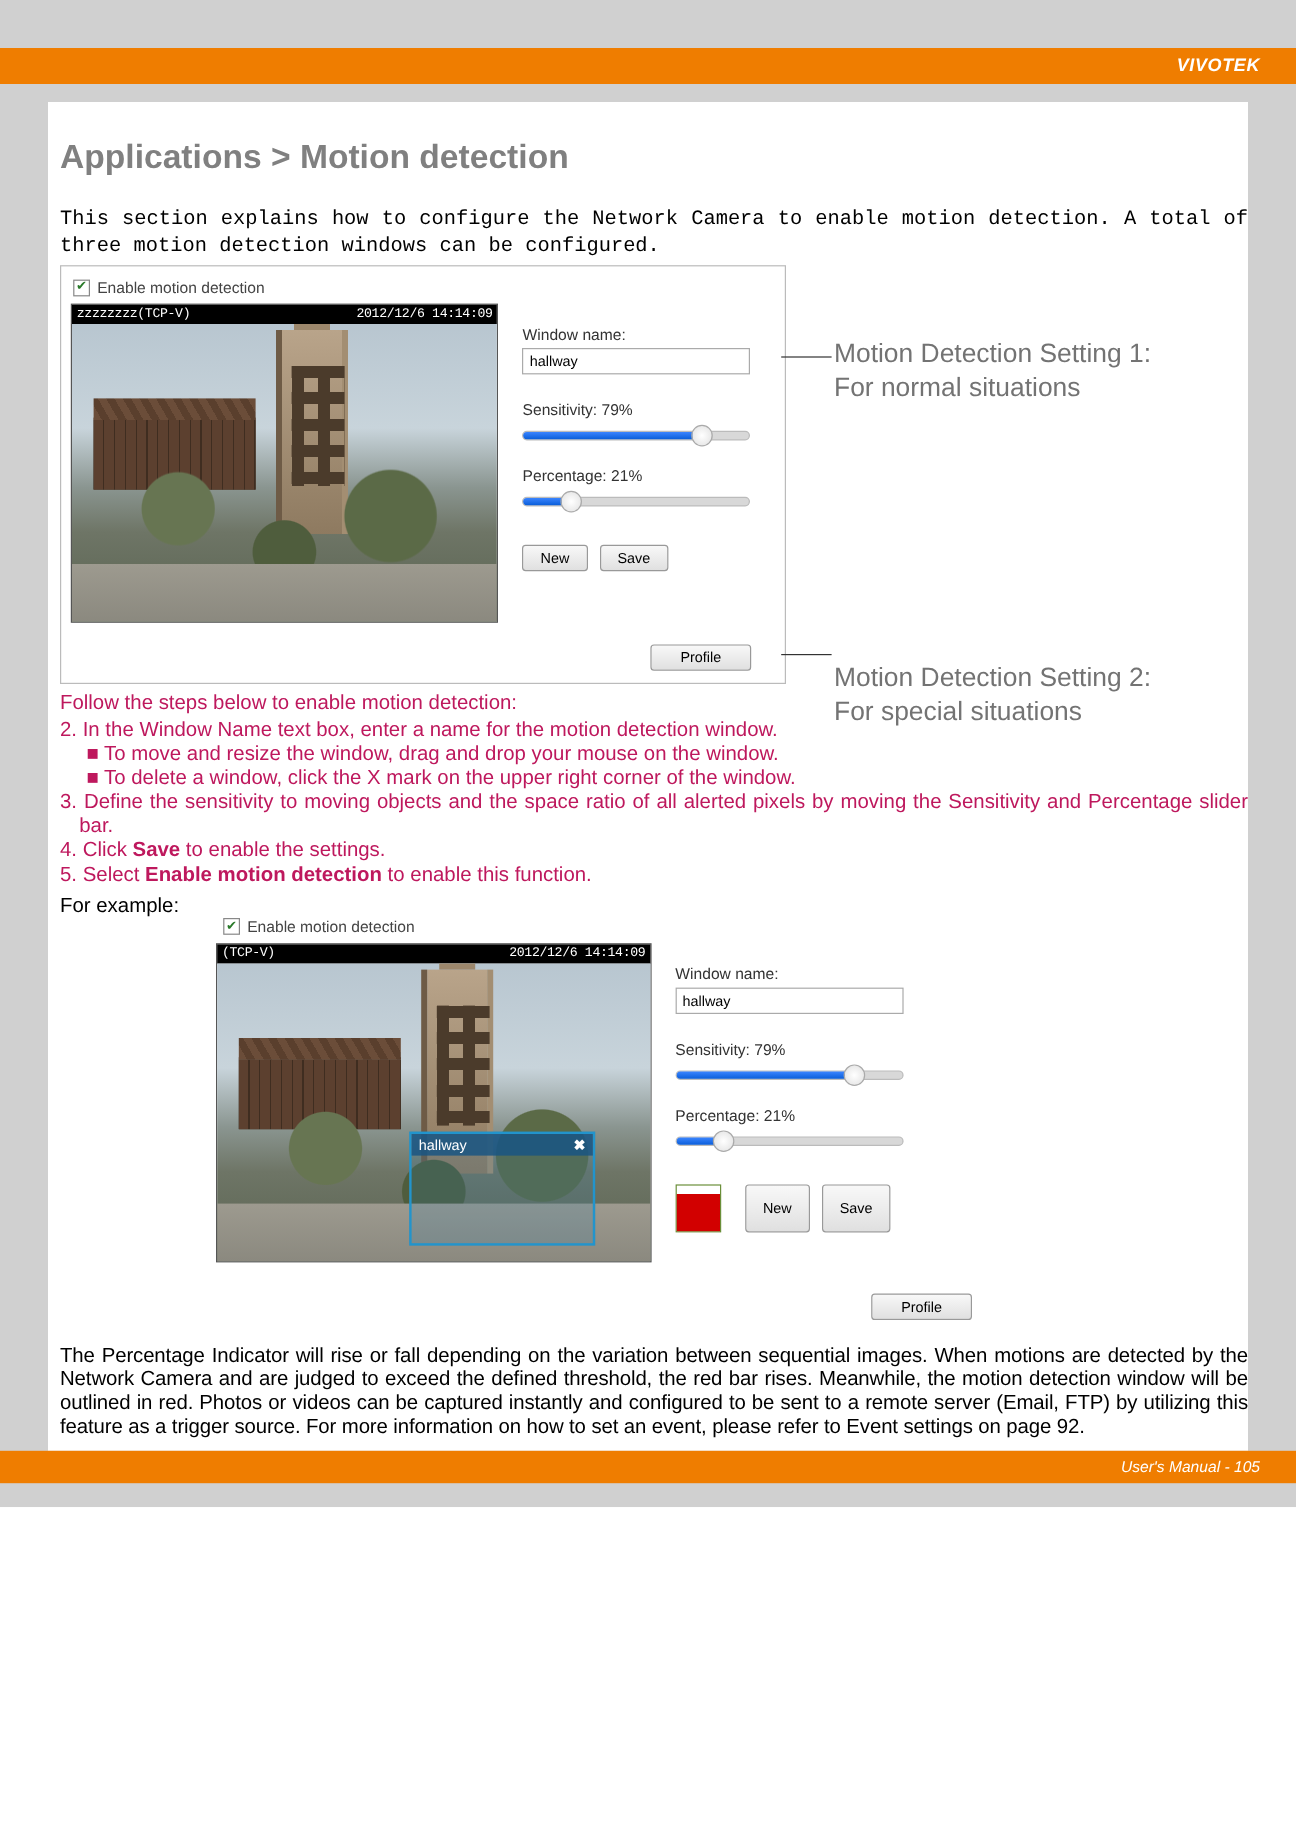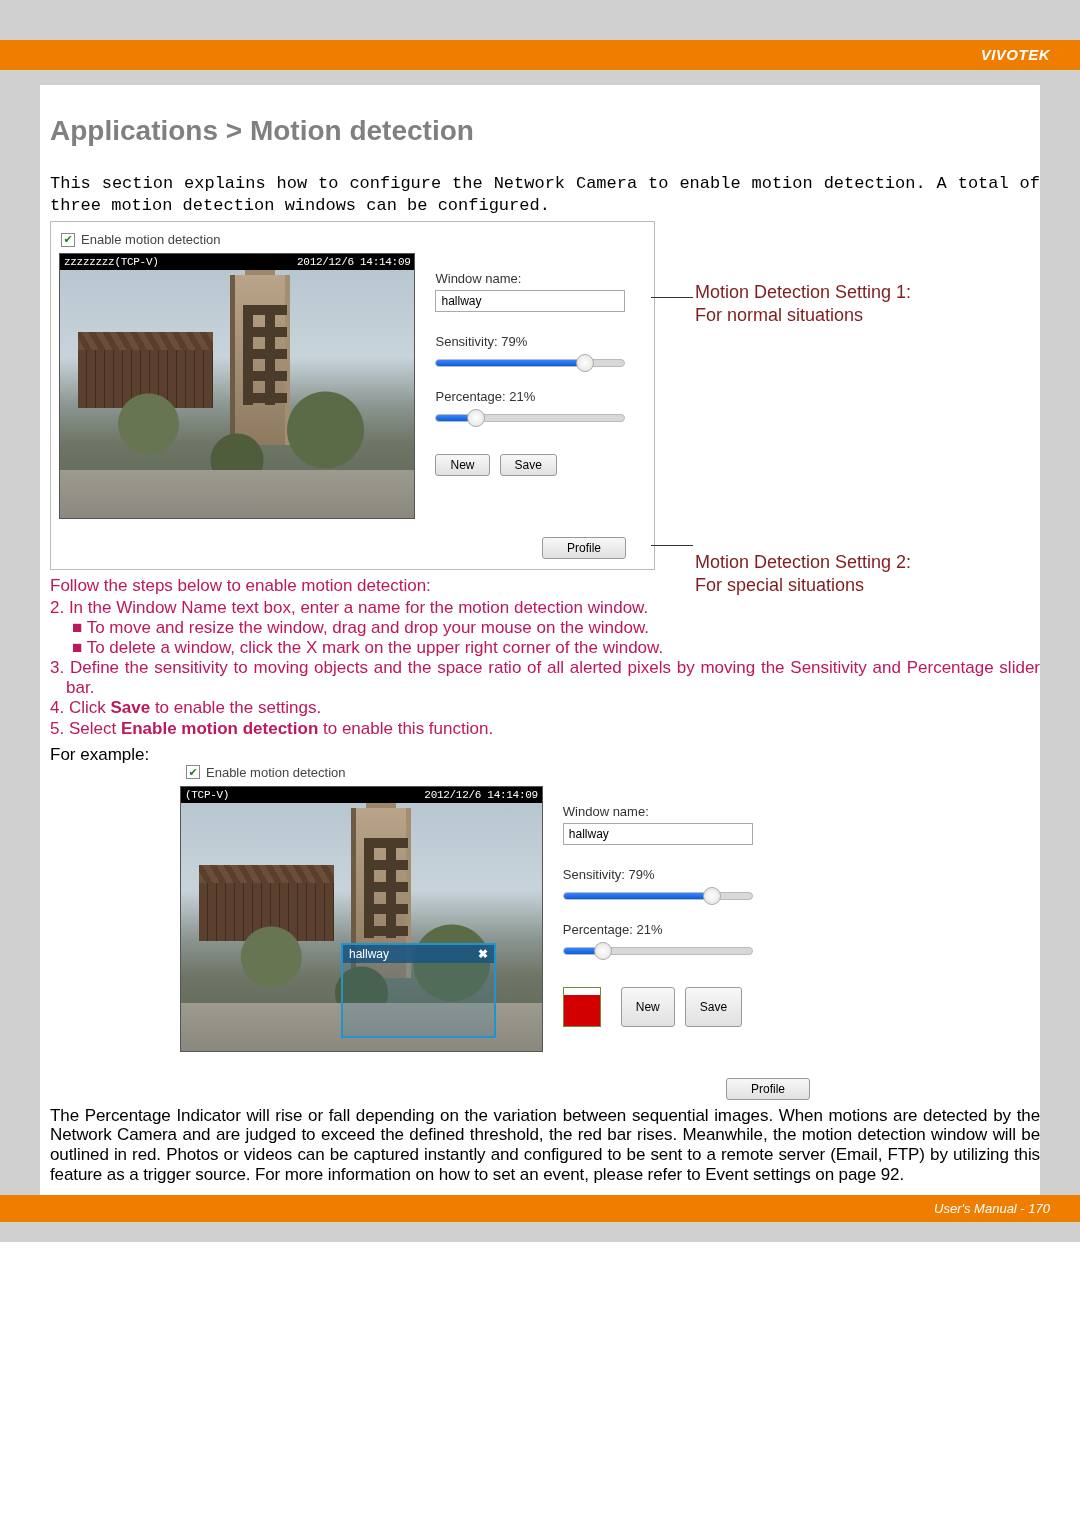--- a/index.html
+++ b/index.html
@@ -210,22 +210,22 @@
   }
   .profile-row {
     margin-top: 18px;
     text-align: right;
     padding-right: 28px;
   }
 
   
   .anno {
     position: absolute;
-    font-size: 18px;
-    color: #7f1d1d;
+    font-size: 22px;
+    color: #737373;
     line-height: 1.25;
   }
   .anno-line {
     position: absolute;
     border-top: 1px solid #333;
   }
 
   .steps { margin-top: 6px; font-size: 17px; color:#be185d; line-height:1.18; }
   .steps .lead { margin-bottom: 2px; }
   .steps .item { text-align: justify; }
@@ -260,21 +260,21 @@
     width: 38px; height: 40px;
     border: 1px solid #6b8f3a;
   }
   .indicator-fill {
     position: absolute;
     left:0; right:0; bottom:0;
     background: #d20000;
   }
 
   .body-text {
-    margin-top: 6px;
+    margin-top: 20px;
     font-size: 17px;
     color: #000;
     text-align: justify;
     line-height: 1.17;
     letter-spacing: -0.1px;
   }
 
   .footer {
     background: #ef7d00;
     color: #fff;
@@ -436,15 +436,15 @@
       </div>
       <div class="profile-row" style="padding-right:10px; margin-top:26px;">
         <button class="btn" style="padding:3px 24px">Profile</button>
       </div>
     </div>
 
     <p class="body-text">The Percentage Indicator will rise or fall depending on the variation between sequential images. When motions are detected by the Network Camera and are judged to exceed the defined threshold, the red bar rises. Meanwhile, the motion detection window will be outlined in red. Photos or videos can be captured instantly and configured to be sent to a remote server (Email, FTP) by utilizing this feature as a trigger source. For more information on how to set an event, please refer to Event settings on page 92.</p>
   </div>
 
   <div class="footer">
-    <span>User's Manual - 170</span>
+    <span>User's Manual - 105</span>
   </div>
 </div>
 
 </body></html>

